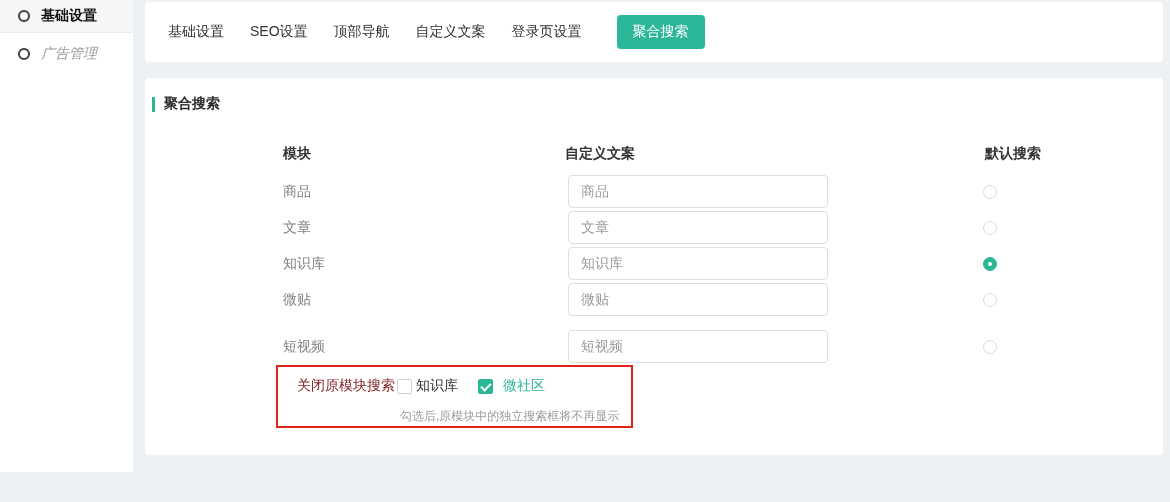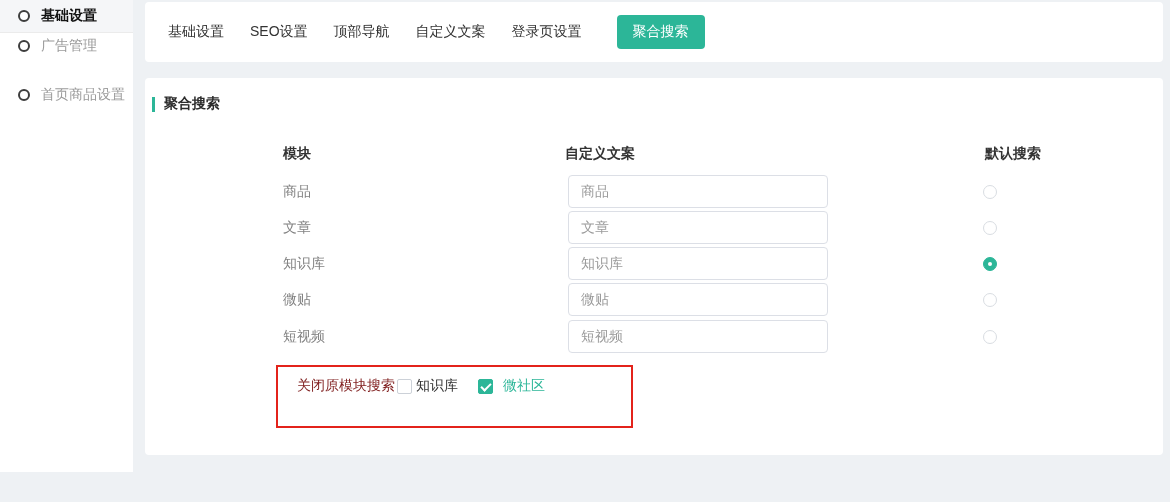--- a/index.html
+++ b/index.html
@@ -15,21 +15,21 @@
   .sidebar { position:absolute; left:0; top:0; width:133px; height:502px; background:#fff; }
   .side-item {
     position:absolute; left:0; width:133px; display:flex; align-items:center;
     gap:11px; padding-left:18px; color:#9a9a9a; cursor:pointer; font-size:14px;
   }
   .side-item .dot {
     width:12px; height:12px; border:2px solid #3d3d3d; border-radius:50%; flex:none; background:#fff;
   }
   .side-item.active { background:#f5f6f8; border-bottom:1px solid #ebebeb; font-weight:bold; color:#141414; }
   .si-0 { top:0;  height:33px; }
-  .si-1 { top:25px; height:41px; }
+  .si-1 { top:33px; height:41px;font-style:italic; }
   .si-2 { top:74px; height:41px; }
 
   
   .tab-card {
     position:absolute; left:145px; top:2px; width:1018px; height:60px;
     background:#fff; border-radius:4px;
     display:flex; align-items:center; padding-left:23px; gap:26px;
   }
   .tab { color:#333; cursor:pointer; white-space:nowrap; }
   .tab.active {
@@ -44,21 +44,21 @@
   .section-head { position:absolute; left:7px; top:17px; display:flex; align-items:center; gap:9px; }
   .section-bar { width:3px; height:15px; background:#2cb698; }
   .section-title { font-weight:bold; color:#2b2b2b; }
 
   .col-head { position:absolute; top:59px; font-weight:bold; color:#333;margin-top:8px; }
   .h-module  { left:138px; }
   .h-custom  { left:420px; }
   .h-default { left:840px;font-family:Liberation Mono, monospace; }
 
   .row { position:absolute; left:0; width:1018px; height:33px; }
-  .r-0 { top:97px; } .r-1 { top:133px; } .r-2 { top:169px; } .r-3 { top:205px; } .r-4 { top:242px; }
+  .r-0 { top:97px; } .r-1 { top:133px; } .r-2 { top:169px; } .r-3 { top:205px; } .r-4 { top:252px; }
   .module-label {
     position:absolute; left:138px; top:50%; transform:translateY(-50%); color:#828282;
   }
   .row input {
     position:absolute; left:423px; top:0; width:260px; height:33px;
     border:1px solid #dcdfe6; border-radius:4px; padding:0 12px;
     font-size:14px; color:#9b9b9b; background:#fff; outline:none;
     font-family:"Liberation Sans","DejaVu Sans",sans-serif;
   }
   .radio {
@@ -103,24 +103,20 @@
 <div class="stage">
 
   <div class="sidebar">
     <div class="side-item si-0 active">
       <span class="dot"></span>
       <span>基础设置</span>
     </div>
     <div class="side-item si-1">
       <span class="dot"></span>
       <span>广告管理</span>
-    </div>
-    <div class="side-item si-2">
-      <span class="dot"></span>
-      <span>首页商品设置</span>
     </div>
   </div>
 
   <div class="tab-card">
     <span class="tab">基础设置</span>
     <span class="tab">SEO设置</span>
     <span class="tab">顶部导航</span>
     <span class="tab">自定义文案</span>
     <span class="tab">登录页设置</span>
     <span class="tab active">聚合搜索</span>
@@ -167,17 +163,18 @@
 
     <div class="checkbox cb-0">
       <span class="box"></span>
       <span class="cb-label">知识库</span>
     </div>
     <div class="checkbox cb-1 on">
       <span class="box"></span>
       <span class="cb-label">微社区</span>
     </div>
 
+    <span class="hint">勾选后,原模块中的独立搜索框将不再显示</span>
 
     <div class="annotation"></div>
   </div>
 
 </div>
 
 </body></html>

